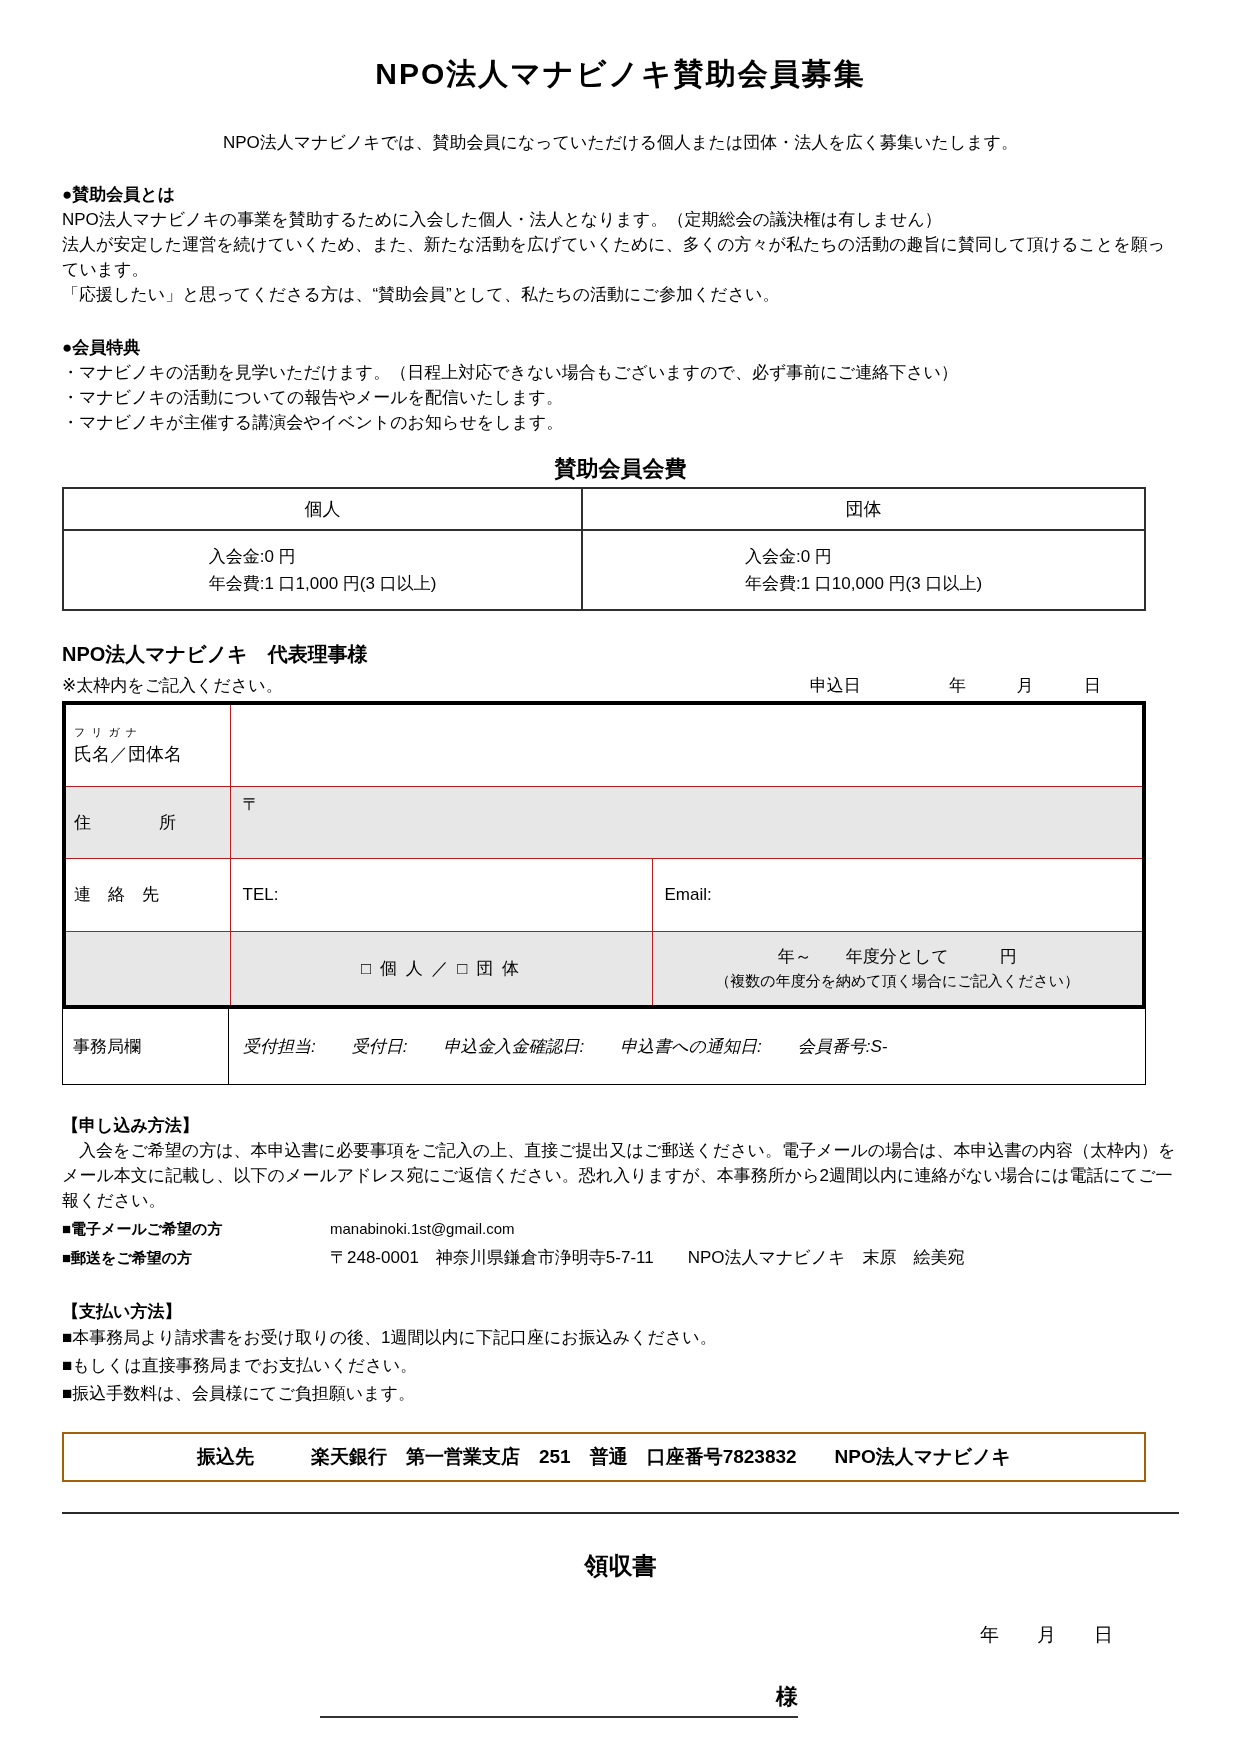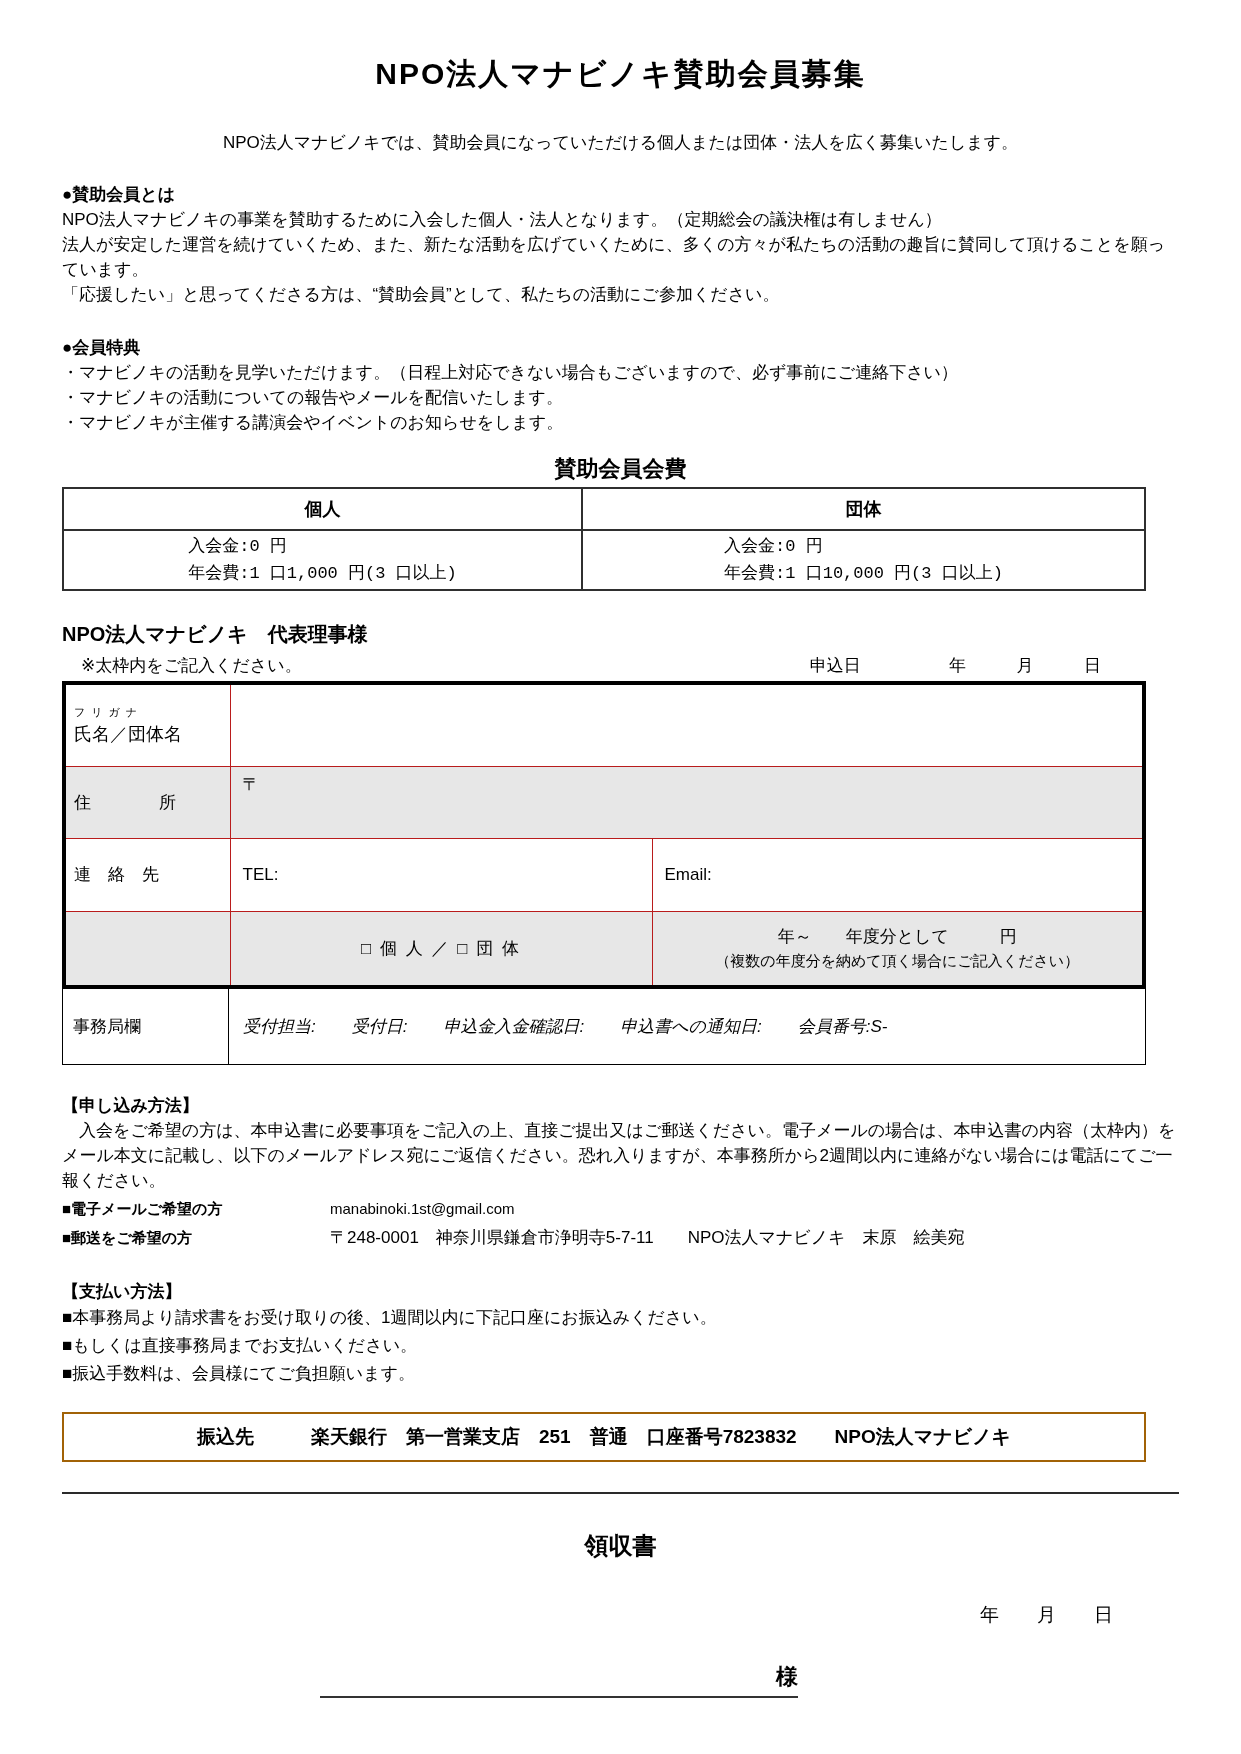--- a/index.html
+++ b/index.html
@@ -14,28 +14,28 @@
   .intro { text-align:center; font-size:17px; margin-top:36px; }
   .sec-heading { font-size:17px; font-weight:bold; margin-top:28px; line-height:25px; }
   .body-line { font-size:17px; line-height:25px; }
   .body-par { font-size:17px; line-height:25px; }
 
   
   .fee-heading { text-align:center; font-size:22px; font-weight:bold; margin-top:20px; line-height:28px; }
   table { border-collapse:collapse; }
   .fee-table { width:1084px; margin-top:4px; }
   .fee-table th, .fee-table td { border:2px solid #2f2f2f; }
-  .fee-table th { height:42px; font-size:18px; font-weight:bold; text-align:center; }
+  .fee-table th { height:42px; font-size:18px; font-weight:normal; text-align:center; }
   .fee-table col.c1 { width:519px; }
-  .fee-table td { height:60px; vertical-align:middle; text-align:center;font-family:Liberation Mono, monospace; }
+  .fee-table td { height:80px; vertical-align:middle; text-align:center; }
   .fee-cell-inner { display:inline-block; text-align:left; font-size:17px; line-height:27px; }
 
   
   .addressee { font-size:20px; font-weight:bold; margin-top:30px; }
-  .note-row { display:flex; justify-content:space-between; align-items:flex-end; margin-top:6px; padding-right:78px;margin-left:19px; }
+  .note-row { display:flex; justify-content:space-between; align-items:flex-end; margin-top:6px; padding-right:78px; }
   .note-left { font-size:17px; }
   .date-right span { font-size:17px; }
   .date-right .apply-date-label { margin-right:84px; }
   .date-right .unit { margin-right:46px; }
   .date-right .unit:last-child { margin-right:0; }
 
   .form-table { width:1084px; margin-top:4px; border:4px solid #000; }
   .form-table td { border:1px solid #b91c1c; font-size:17px; }
   .form-table col.lblcol { width:166px; }
   .form-table col.midcol { width:422px; }

